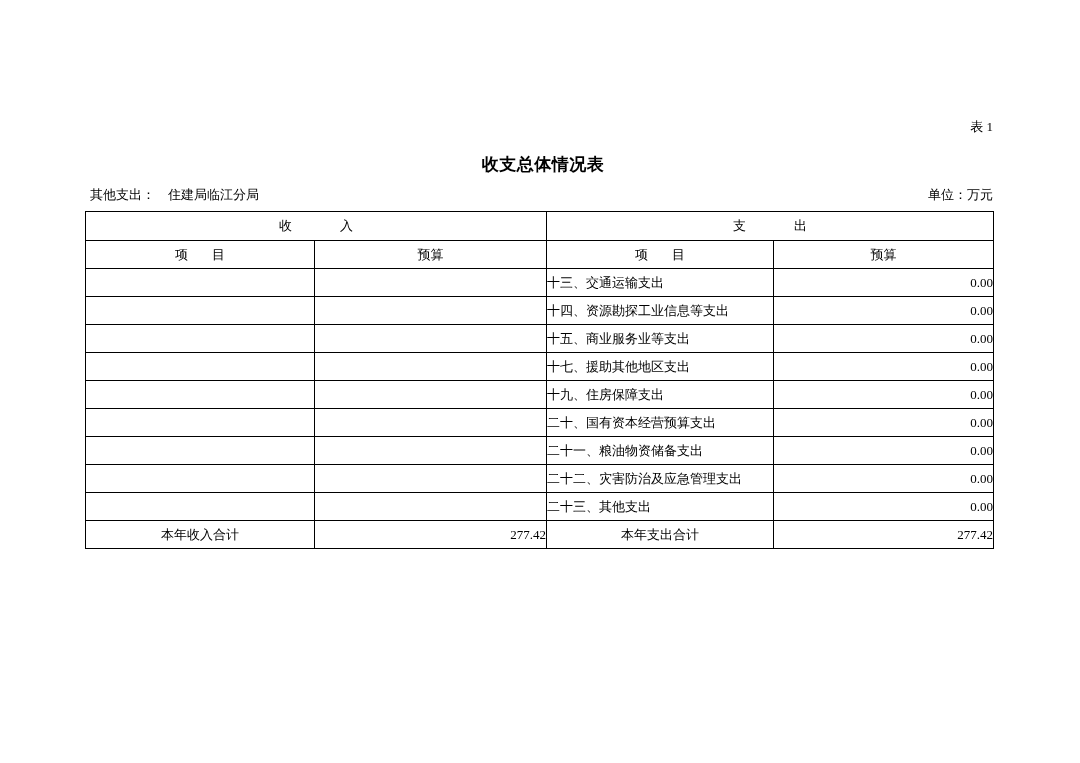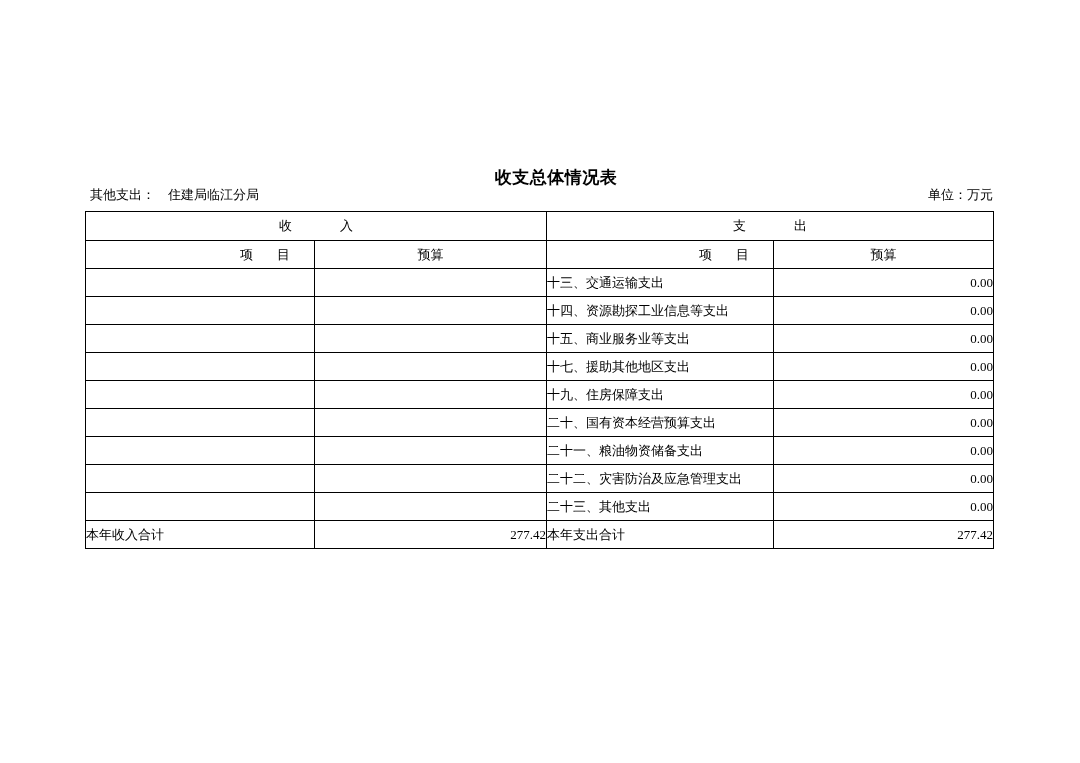--- a/index.html
+++ b/index.html
@@ -23,21 +23,21 @@
     width: 908px;
     text-align: right;
     font-size: 13px;
     line-height: 16px;
   }
   .doc-title {
     position: absolute;
     top: 150px;
     left: 85px;
     width: 908px;
-    margin: 17px;
+    margin: 4px;
     text-align: center;
     font-size: 17px;
     font-weight: bold;
     line-height: 22px;
     letter-spacing: 0.5px;
   }
   .info-row {
     position: absolute;
     top: 186px;
     left: 85px;
@@ -77,43 +77,44 @@
     letter-spacing: 3.7em;
     text-indent: 3.7em;
   }
   .col-head {
     text-align: center;
     vertical-align: middle;
   }
   .col-head.spread {
     letter-spacing: 1.85em;
     text-indent: 1.85em;
-    text-align: right;
   }
   td.item-cell {
     text-align: left;
     vertical-align: middle;
     padding-left: 7px;
     padding-right: 4px;
   }
   td.num-cell {
     text-align: right;
     vertical-align: middle;
     padding-right: 8px;
     padding-left: 4px;
   }
   td.total-label-cell {
+    text-align: center;
     vertical-align: middle;
   }
 </style>
 </head>
 <body>
 
 <div class="page">
 
+  <div class="table-ref">表 1</div>
 
   <h1 class="doc-title">收支总体情况表</h1>
 
   <div class="info-row">
     <div class="unit-name-block">
       <span>其他支出：</span><span class="unit-name-value">住建局临江分局</span>
     </div>
     <div>单位：万元</div>
   </div>
 

